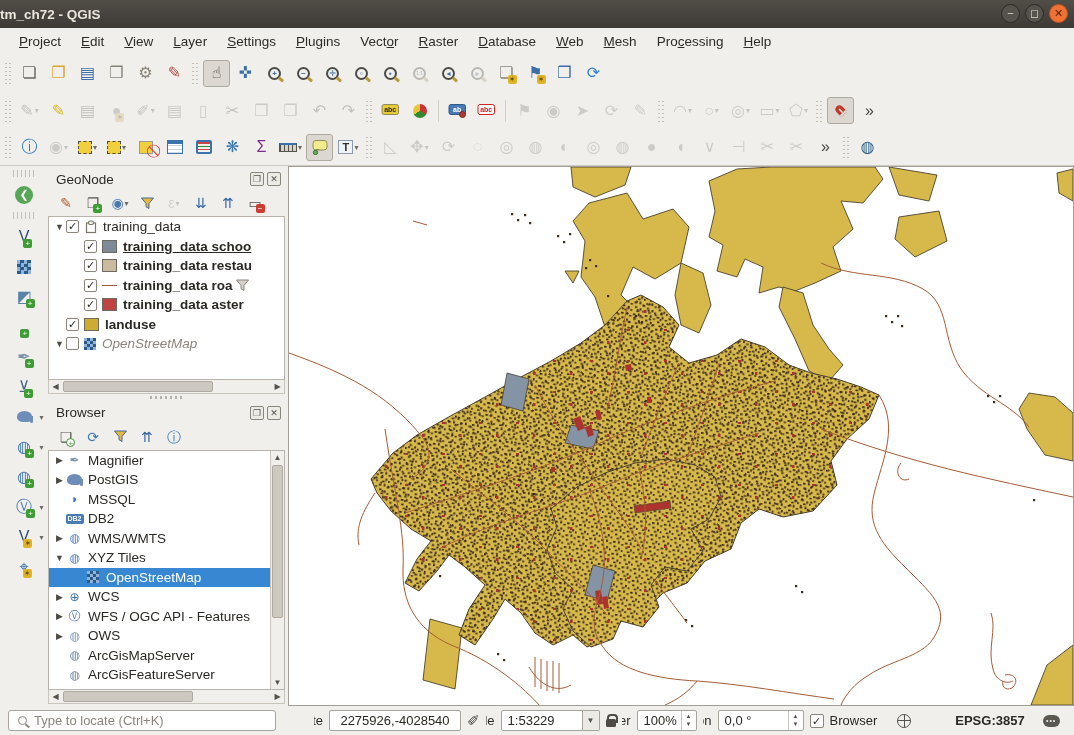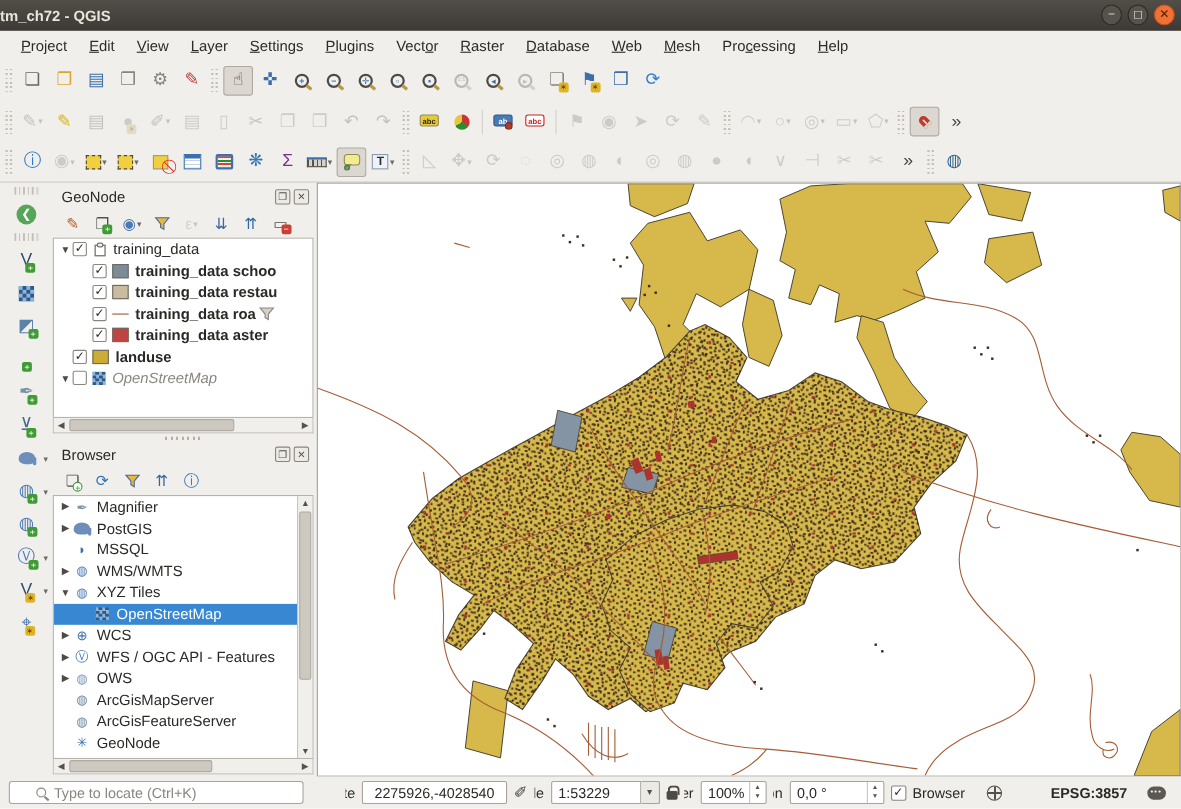--- a/index.html
+++ b/index.html
@@ -77,21 +77,21 @@
   .dock-toolbar .tbtn { min-width:22px; height:22px; }
   .dock-toolbar .glyph { font-size:14px; }
   .tree { background:#fff; border:1px solid #b8b4ac; flex:1; overflow:hidden; position:relative; }
   .trow { height:19.5px; display:flex; align-items:center; white-space:nowrap; }
   .trow .expander { width:13px; text-align:center; font-size:9px; color:#4e4b45; flex:0 0 auto; }
   .cb { width:13px; height:13px; border:1px solid #8a867e; background:#fff; border-radius:2px; margin-right:5px; flex:0 0 auto; font-size:11px; line-height:11px; text-align:center; color:#2b2925; }
   .swatch { width:15px; height:13px; border:1px solid #6e6a62; margin-right:6px; flex:0 0 auto; }
   .swatch.line { height:0; border:none; border-top:1.5px solid #a0593f; width:15px; }
   .layer-label { font-size:13.5px; }
   .layer-label.bold { font-weight:bold; }
-  .layer-label.underline { }
+  .layer-label.underline { text-decoration:underline; }
   .layer-label.italic { font-style:italic; }
   .layer-label.muted { color:#8a867e; }
   .filter-mini { margin-left:2px; flex:0 0 auto; }
   .trow.selected { background:#3787d2; }
   .trow.selected .layer-label { color:#fff; }
   .bicon { width:17px; margin-right:5px; display:flex; justify-content:center; flex:0 0 auto; }
   .db2badge { background:#4a7ab5; color:#fff; font-size:7px; font-weight:bold; border-radius:2px; padding:1.5px 2px; }
 
   .hscroll { height:14px; background:#f1efec; border:1px solid #c9c5bd; border-top:none; display:flex; align-items:center; }
   .hs-arrow { width:13px; font-size:8px; text-align:center; color:#55524c; }
@@ -102,21 +102,21 @@
   .vs-track { flex:1; width:100%; position:relative; }
   .vs-thumb { position:absolute; left:1px; right:1px; background:#cdc9c1; border:1px solid #aeaaa2; border-radius:2px; }
   .dock-splitter { height:8px; display:flex; align-items:center; justify-content:center; }
   .dock-splitter span { width:34px; height:3px; background-image:repeating-linear-gradient(90deg,#b5b1a9 0 2px,transparent 2px 5px); }
 
   .mapframe { flex:1 1 auto; border:1px solid #a39f97; background:#fff; min-width:0; }
   .mapframe svg { display:block; }
 
   
   .statusbar { height:29px; flex:0 0 auto; background:#f1efec; display:flex; align-items:center; padding:0 8px; gap:6px; font-size:13px; }
-  .locator { width:268px; height:21px; border:1px solid #a8a49c; border-radius:3px; background:#fff; display:flex; align-items:center; gap:7px; padding:0 24px; }
+  .locator { width:268px; height:21px; border:1px solid #a8a49c; border-radius:3px; background:#fff; display:flex; align-items:center; gap:7px; padding:0 9px; }
   .locator .ph { color:#8a867e; font-size:13px; }
   .cliplab { display:inline-flex; justify-content:flex-end; width:9px; overflow:hidden; white-space:nowrap; color:#2e2b28; }
   .sbox { height:21px; background:#fff; border:1px solid #a8a49c; border-radius:2px; display:flex; align-items:center; justify-content:center; padding:0 6px; }
   .spin { padding-right:0; justify-content:flex-start; }
   .spin .val { flex:1; }
   .spinner { width:15px; height:100%; border-left:1px solid #c9c5bd; display:flex; flex-direction:column; align-items:center; justify-content:center; font-size:6px; color:#55524c; line-height:1.2; }
   .combo-dd { width:17px; height:21px; border:1px solid #a8a49c; border-left:none; border-radius:0 2px 2px 0; background:#eceae5; font-size:8px; color:#55524c; display:flex; align-items:center; justify-content:center; }
   .sb-check { width:14px; height:14px; border:1px solid #8a867e; border-radius:2px; background:#fff; font-size:11px; line-height:12px; text-align:center; }
 </style>
 </head>
@@ -626,20 +626,27 @@
                 <span class="i-elephant"></span>
               </span>
               <span class="layer-label">PostGIS</span>
             </div>
             <div class="trow" style="padding-left: 4px;">
               <span class="expander"></span>
               <span class="bicon">
                 <span class="glyph small" style="color: rgb(58, 114, 173);">◗</span>
               </span>
               <span class="layer-label">MSSQL</span>
+            </div>
+            <div class="trow" style="padding-left: 4px;">
+              <span class="expander"></span>
+              <span class="bicon">
+                <span class="db2badge">DB2</span>
+              </span>
+              <span class="layer-label">DB2</span>
             </div>
             <div class="trow" style="padding-left: 4px;">
               <span class="expander">▶</span>
               <span class="bicon">
                 <span class="glyph small" style="color: rgb(74, 122, 181);">◍</span>
               </span>
               <span class="layer-label">WMS/WMTS</span>
             </div>
             <div class="trow" style="padding-left: 4px;">
               <span class="expander">▼</span>

